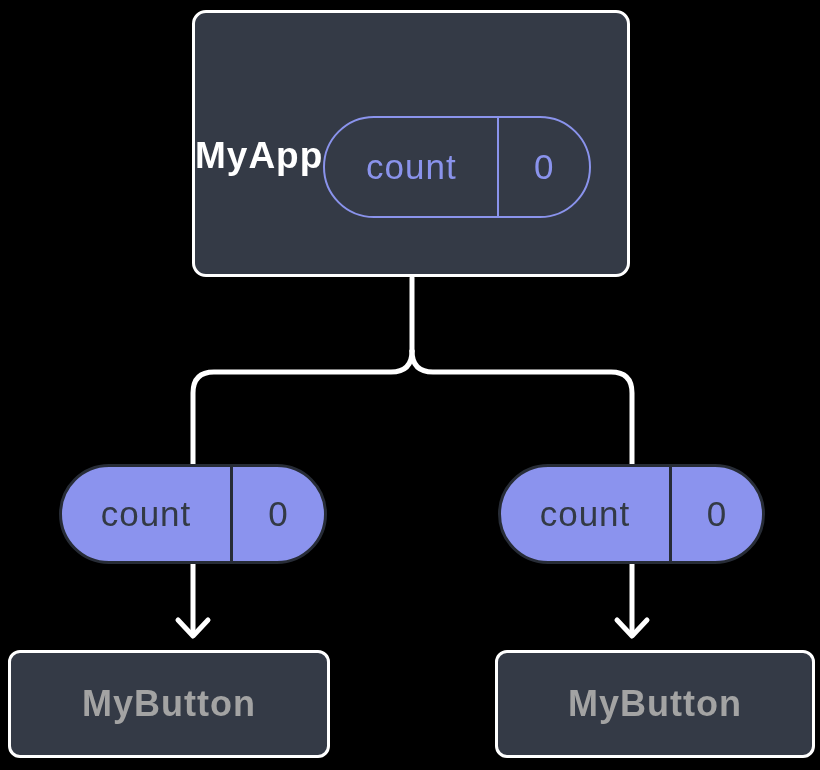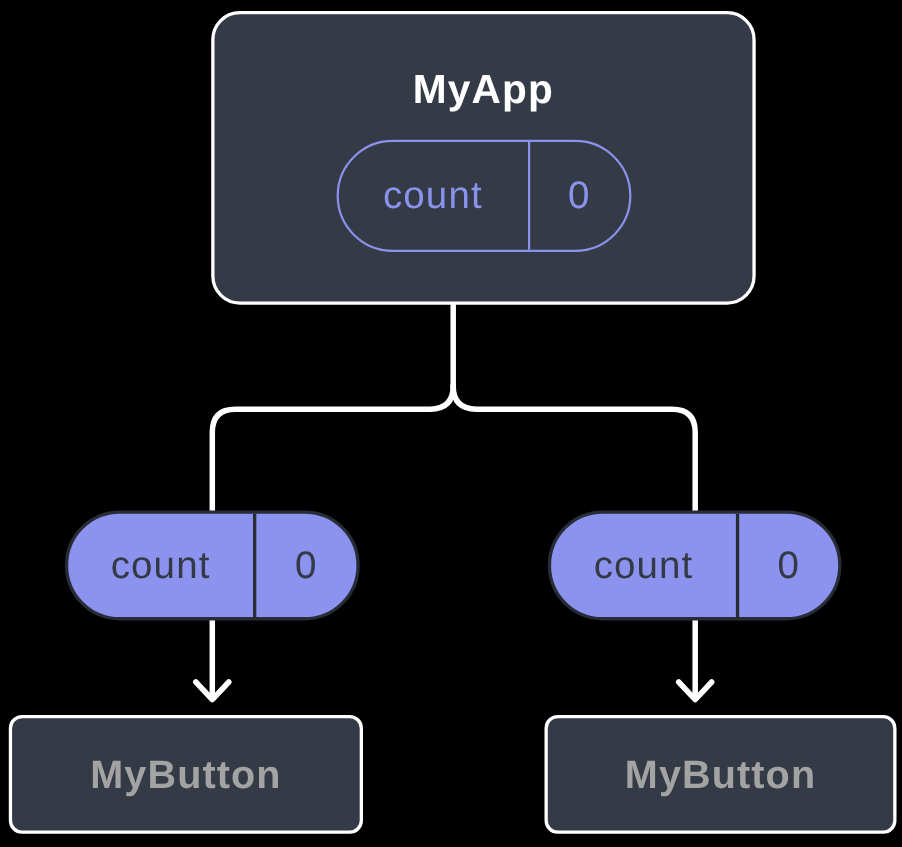--- a/index.html
+++ b/index.html
@@ -34,24 +34,24 @@
     box-sizing: border-box;
     background: #343a46;
     border: 3px solid #ffffff;
     display: flex;
     align-items: center;
     justify-content: center;
   }
   .root-box {
     left: 192px;
     top: 10px;
-    width: 495px;
+    width: 438px;
     height: 267px;
-    border-radius: 26px;
-    flex-direction: column;
+    border-radius: 14px;
+    flex-direction: row;
     justify-content: flex-start;
     padding-top: 47px;
   }
   .root-title {
     color: #ffffff;
     font-size: 37px;
     font-weight: bold;
     letter-spacing: 1px;
     line-height: 44px;
     margin-bottom: 23px;

